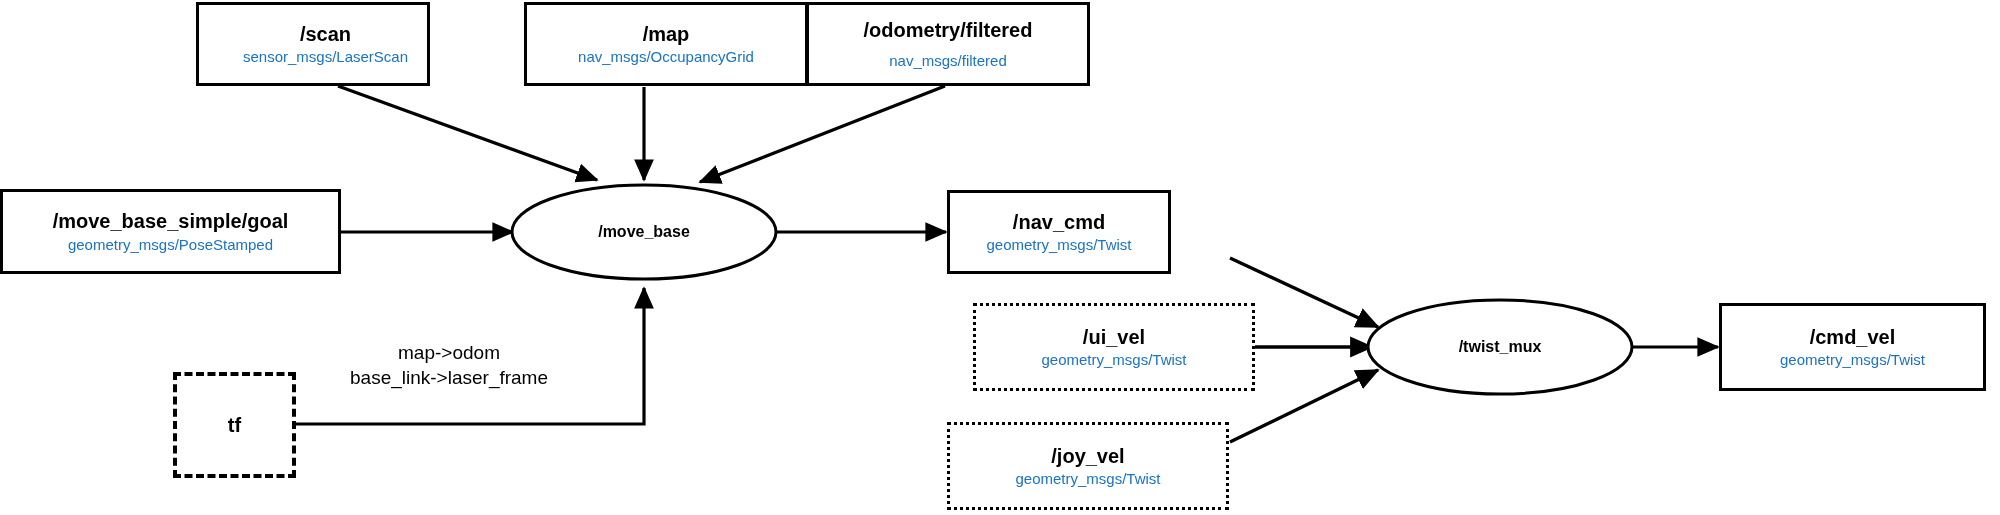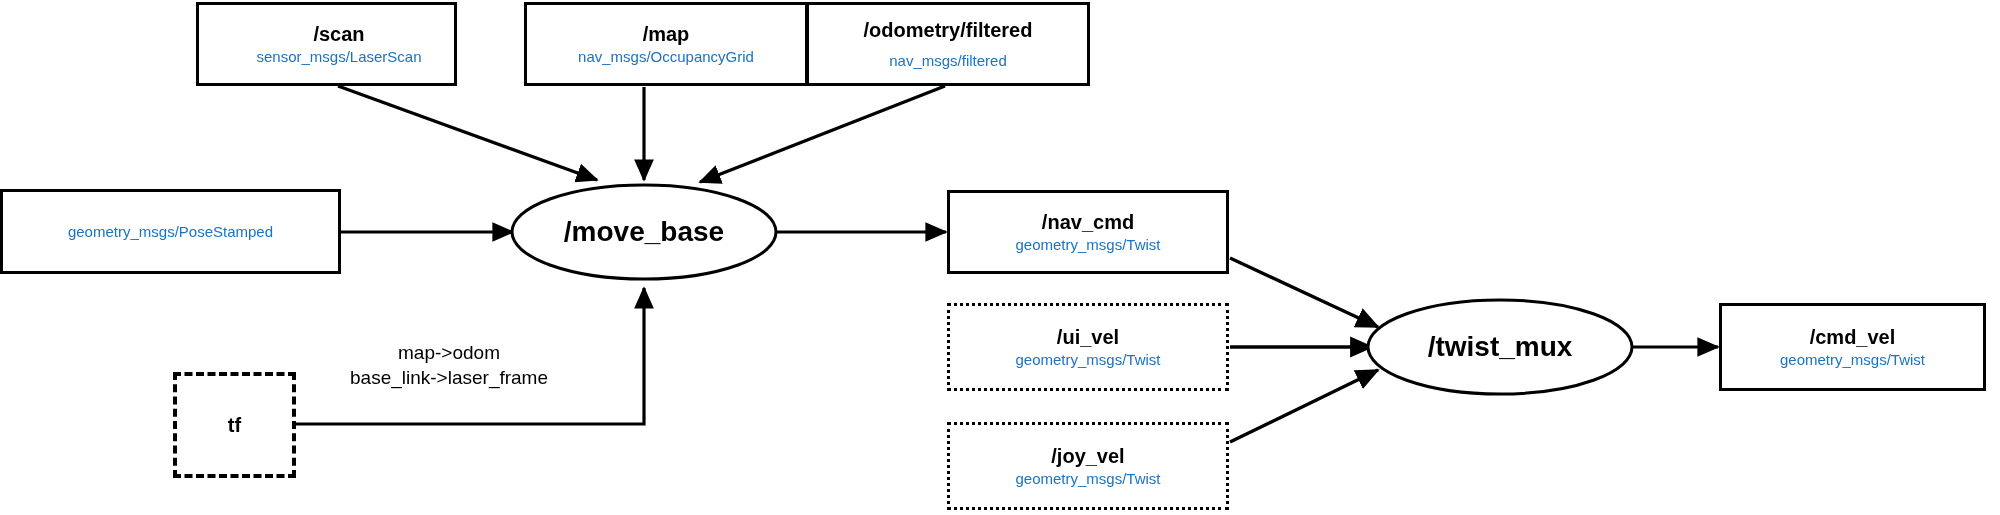--- a/index.html
+++ b/index.html
@@ -58,21 +58,21 @@
     margin-top: 2px;
   }
   .node.proc {
     border: none;
     background: transparent;
   }
   .ellipse-label {
     position: relative;
     z-index: 2;
     font-weight: bold;
-    font-size: 28px;
+    font-size: 16px;
     color: #000000;
     white-space: nowrap;
   }
   .edge-label {
     position: absolute;
     font-size: 19px;
     color: #000000;
     line-height: 1.32;
     white-space: nowrap;
     text-align: center;
@@ -108,45 +108,46 @@
 
     <line x1="1230" y1="442" x2="1378" y2="370" stroke="#000000" stroke-width="3.4" marker-end="url(#arrow)"></line>
 
     <line x1="1632" y1="347" x2="1718" y2="347" stroke="#000000" stroke-width="3.2" marker-end="url(#arrow)"></line>
 
     <ellipse cx="644" cy="232" rx="132" ry="47" fill="#ffffff" stroke="#000000" stroke-width="3"></ellipse>
 
     <ellipse cx="1500" cy="347" rx="132" ry="47" fill="#ffffff" stroke="#000000" stroke-width="3"></ellipse>
   </svg>
 
-  <div class="node topic" style="left:196px; top:2px; width:261px; height:84px;padding-left:25px;">
+  <div class="node topic" style="left:196px; top:2px; width:234px; height:84px;padding-left:25px;">
     <div class="name">/scan</div>
     <div class="type">sensor_msgs/LaserScan</div>
   </div>
 
   <div class="node topic" style="left:524px; top:2px; width:284px; height:84px;">
     <div class="name">/map</div>
     <div class="type">nav_msgs/OccupancyGrid</div>
   </div>
 
   <div class="node topic" style="left:806px; top:2px; width:284px; height:84px;gap:8px;">
     <div class="name">/odometry/filtered</div>
     <div class="type">nav_msgs/filtered</div>
   </div>
 
   <div class="node topic" style="left:0px; top:189px; width:341px; height:85px;">
+    <div class="name">/move_base_simple/goal</div>
     <div class="type">geometry_msgs/PoseStamped</div>
   </div>
 
-  <div class="node topic" style="left:947px; top:190px; width:282px; height:84px;">
+  <div class="node topic" style="left:947px; top:190px; width:224px; height:84px;">
     <div class="name">/nav_cmd</div>
     <div class="type">geometry_msgs/Twist</div>
   </div>
 
-  <div class="node topic-dotted" style="left:947px; top:303px; width:282px; height:88px;">
+  <div class="node topic-dotted" style="left:973px; top:303px; width:282px; height:88px;">
     <div class="name">/ui_vel</div>
     <div class="type">geometry_msgs/Twist</div>
   </div>
 
   <div class="node topic-dotted" style="left:947px; top:422px; width:282px; height:88px;">
     <div class="name">/joy_vel</div>
     <div class="type">geometry_msgs/Twist</div>
   </div>
 
   <div class="node topic" style="left:1719px; top:303px; width:267px; height:88px;">

